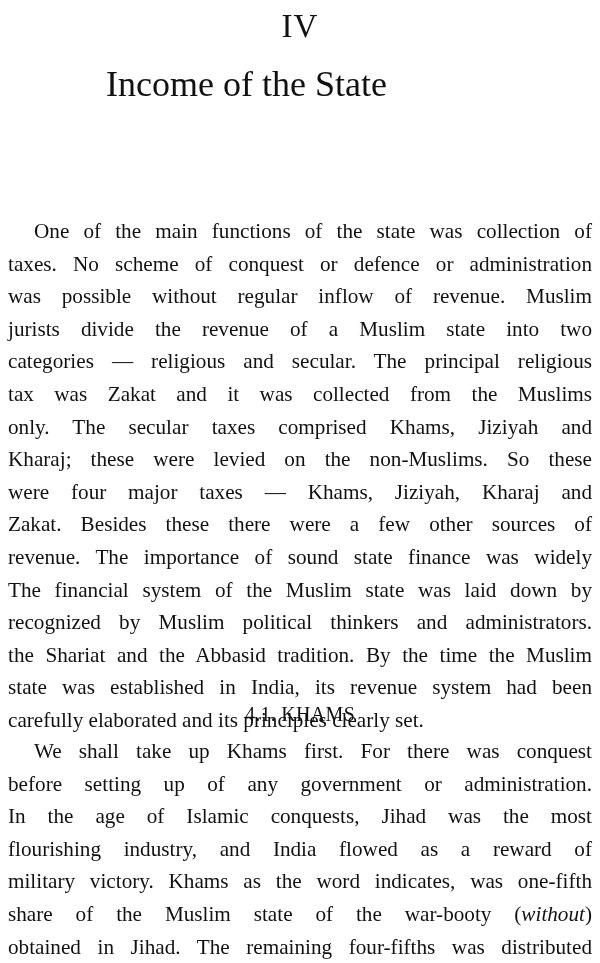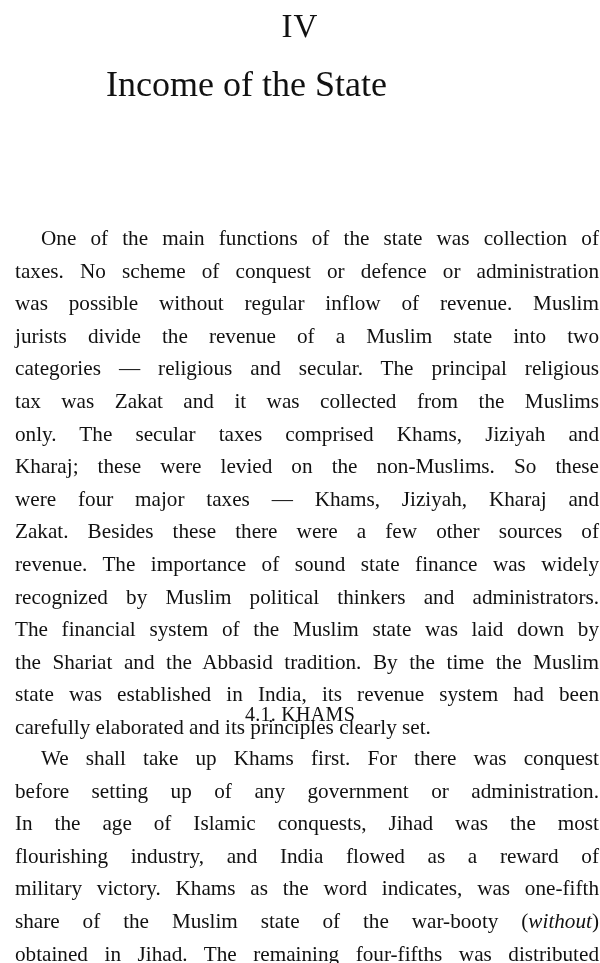--- a/index.html
+++ b/index.html
@@ -31,21 +31,21 @@
       left: 0;
       width: 493px;
       text-align: center;
       font-size: 36px;
       line-height: 44px;
     }
     .para {
       position: absolute;
       left: 8px;
       width: 584px;
-      margin: 7px;
+      margin: 0;
       font-size: 21.2px;
       line-height: 32.6px;
       text-align: justify;
       text-indent: 26px;
       hyphens: none;
     }
     .para .line {
       display: block;
       text-align: justify;
       text-align-last: justify;
@@ -82,22 +82,22 @@
   <span class="line">taxes. No scheme of conquest or defence or administration</span>
   <span class="line">was possible without regular inflow of revenue. Muslim</span>
   <span class="line">jurists divide the revenue of a Muslim state into two</span>
   <span class="line">categories — religious and secular. The principal religious</span>
   <span class="line">tax was Zakat and it was collected from the Muslims</span>
   <span class="line">only. The secular taxes comprised Khams, Jiziyah and</span>
   <span class="line">Kharaj; these were levied on the non-Muslims. So these</span>
   <span class="line">were four major taxes — Khams, Jiziyah, Kharaj and</span>
   <span class="line">Zakat. Besides these there were a few other sources of</span>
   <span class="line">revenue. The importance of sound state finance was widely</span>
+  <span class="line">The financial system of the Muslim state was laid down by</span>
   <span class="line">recognized by Muslim political thinkers and administrators.</span>
-  <span class="line">The financial system of the Muslim state was laid down by</span>
   <span class="line">the Shariat and the Abbasid tradition. By the time the Muslim</span>
   <span class="line">state was established in India, its revenue system had been</span>
   <span class="line last">carefully elaborated and its principles clearly set.</span>
 </div>
 
 <div class="section-heading">4.1. KHAMS</div>
 
 <div class="para para-2">
   <span class="line first">We shall take up Khams first. For there was conquest</span>
   <span class="line">before setting up of any government or administration.</span>

